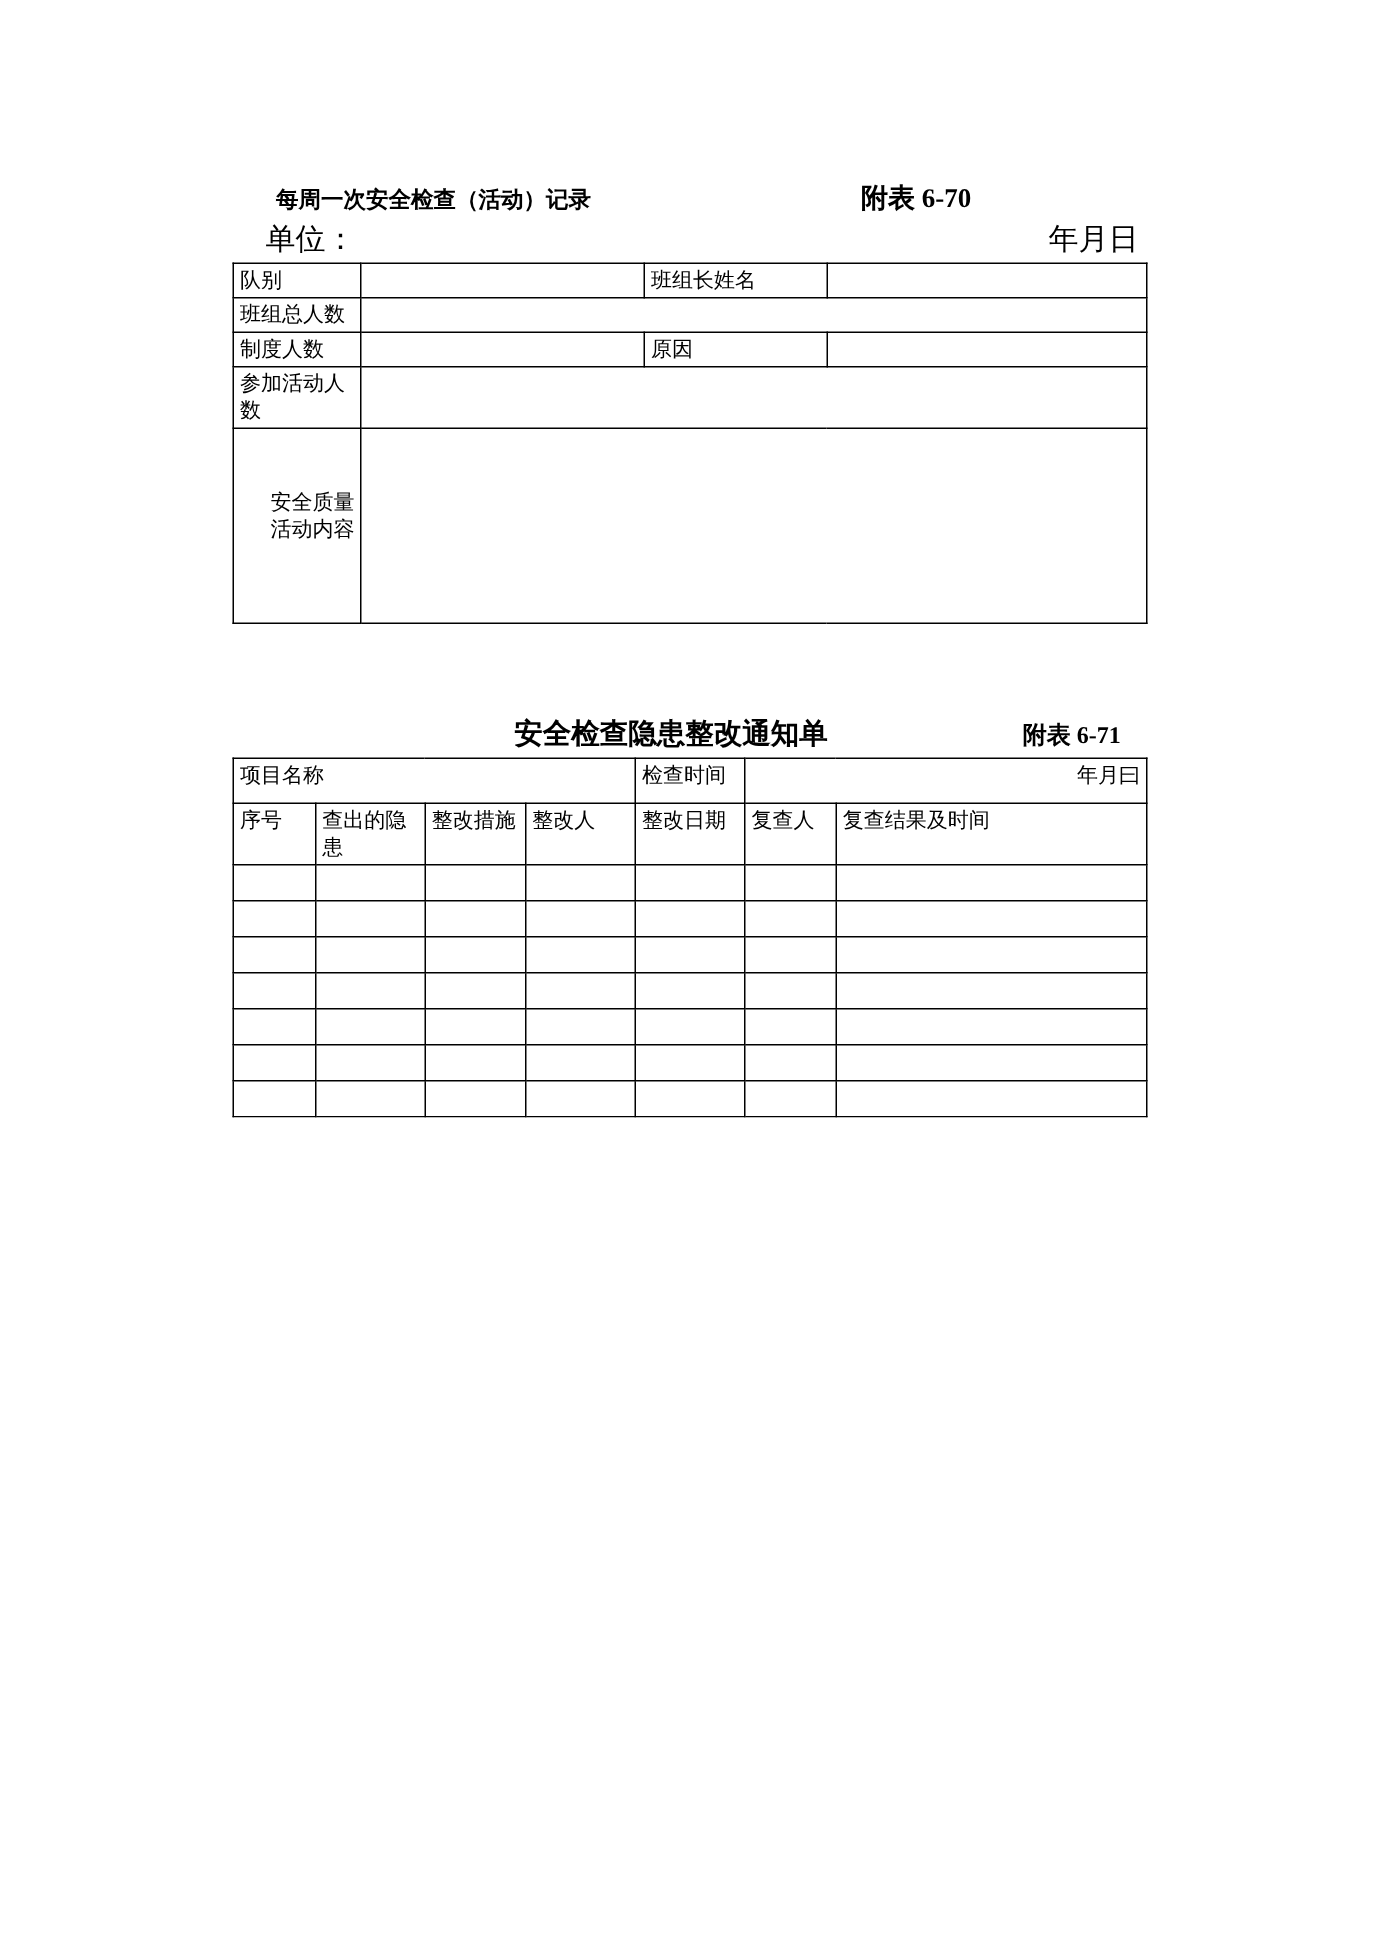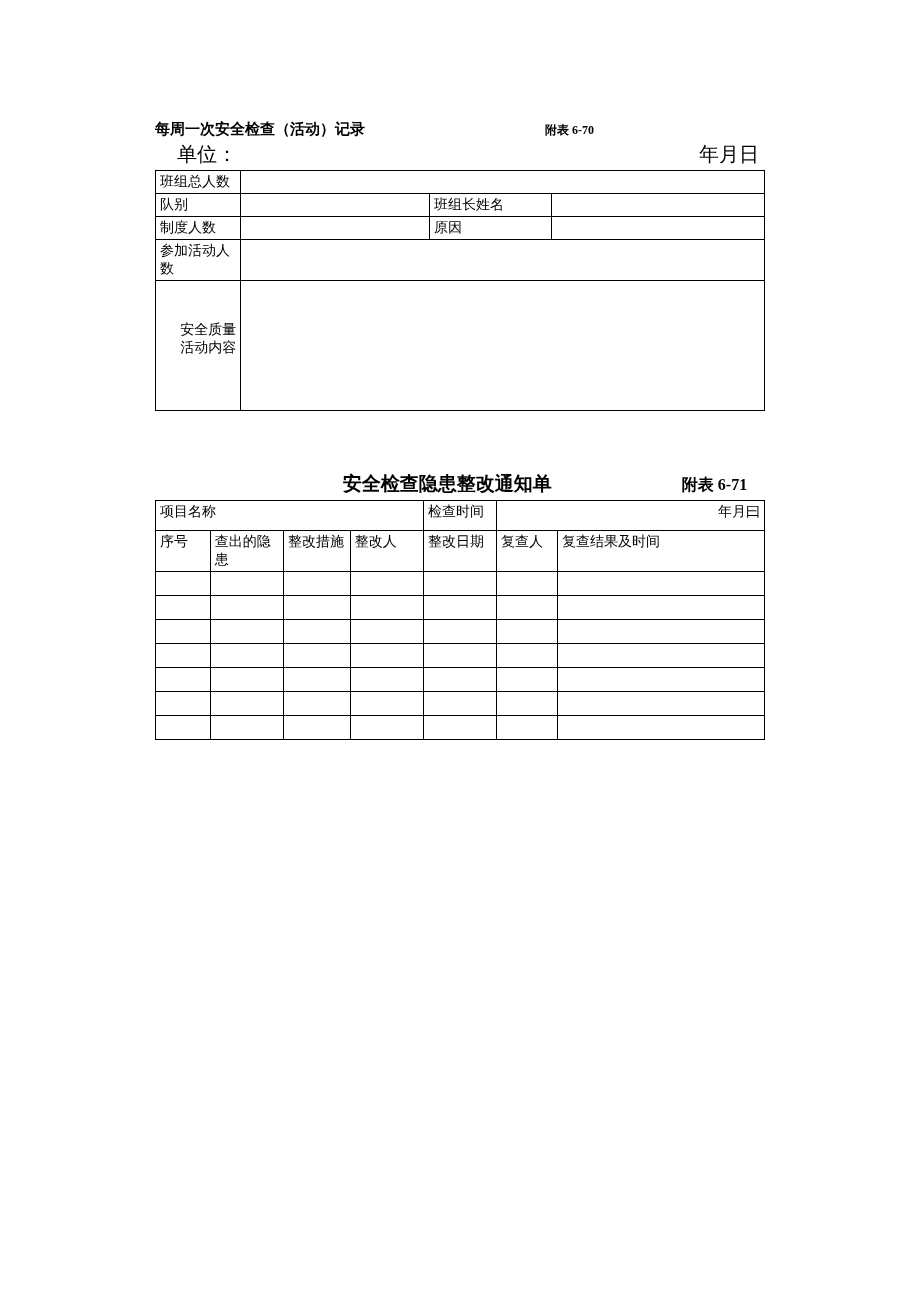--- a/index.html
+++ b/index.html
@@ -17,24 +17,25 @@
     }
     .header-row {
       display: flex;
       align-items: baseline;
       margin-bottom: 2px;
     }
     .title-1 {
       font-weight: bold;
       font-size: 15px;
       margin-right: 180px;
+      margin-left: 29px;
     }
     .appendix-1 {
       font-weight: bold;
-      font-size: 12px;
+      font-size: 18px;
     }
     .sub-header {
       display: flex;
       justify-content: space-between;
       font-size: 20px;
       padding: 0 6px 2px 22px;
     }
     table {
       border-collapse: collapse;
       width: 100%;
@@ -118,28 +119,28 @@
 
   <table>
     <colgroup>
       <col style="width:14%">
       <col style="width:31%">
       <col style="width:20%">
       <col style="width:35%">
     </colgroup>
     <tbody>
         <tr>
+      <td>队别</td>
+      <td></td>
+      <td>班组长姓名</td>
+      <td></td>
+    </tr>
+    <tr>
       <td>班组总人数</td>
       <td colspan="3"></td>
-    </tr>
-    <tr>
-      <td>队别</td>
-      <td></td>
-      <td>班组长姓名</td>
-      <td></td>
     </tr>
     <tr>
       <td>制度人数</td>
       <td></td>
       <td>原因</td>
       <td></td>
     </tr>
     <tr>
       <td>参加活动人数</td>
       <td colspan="3"></td>

